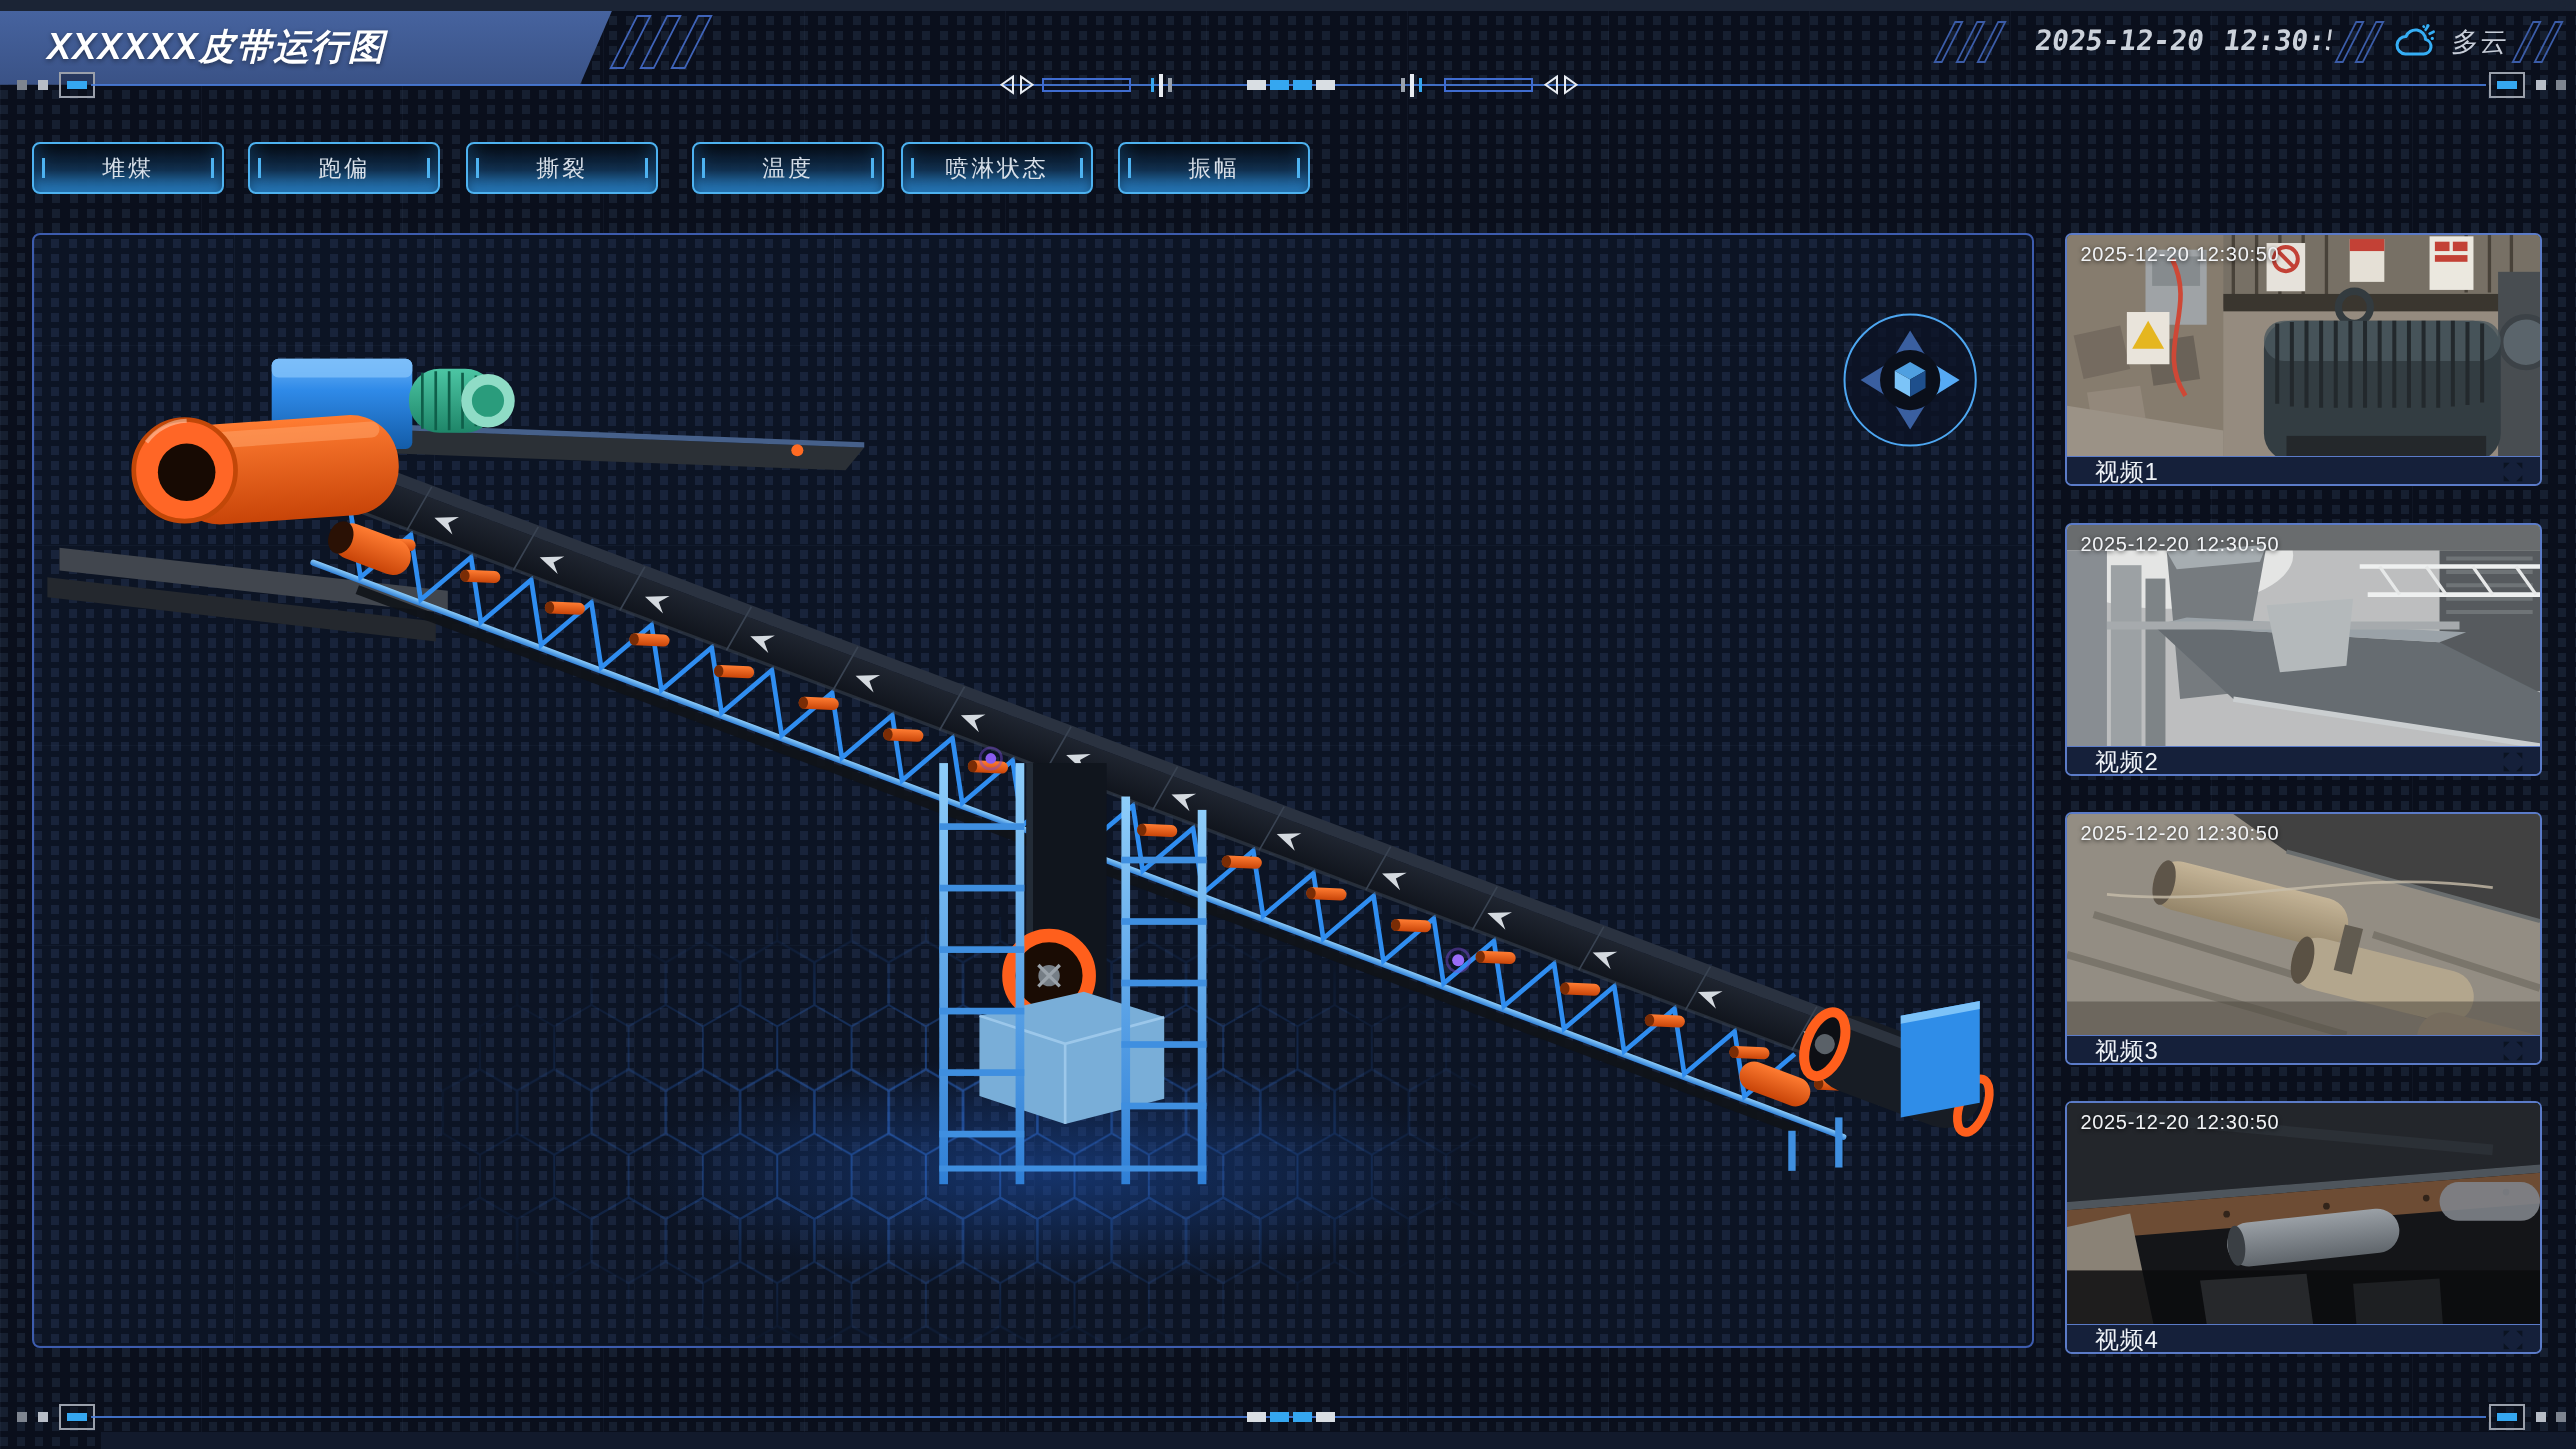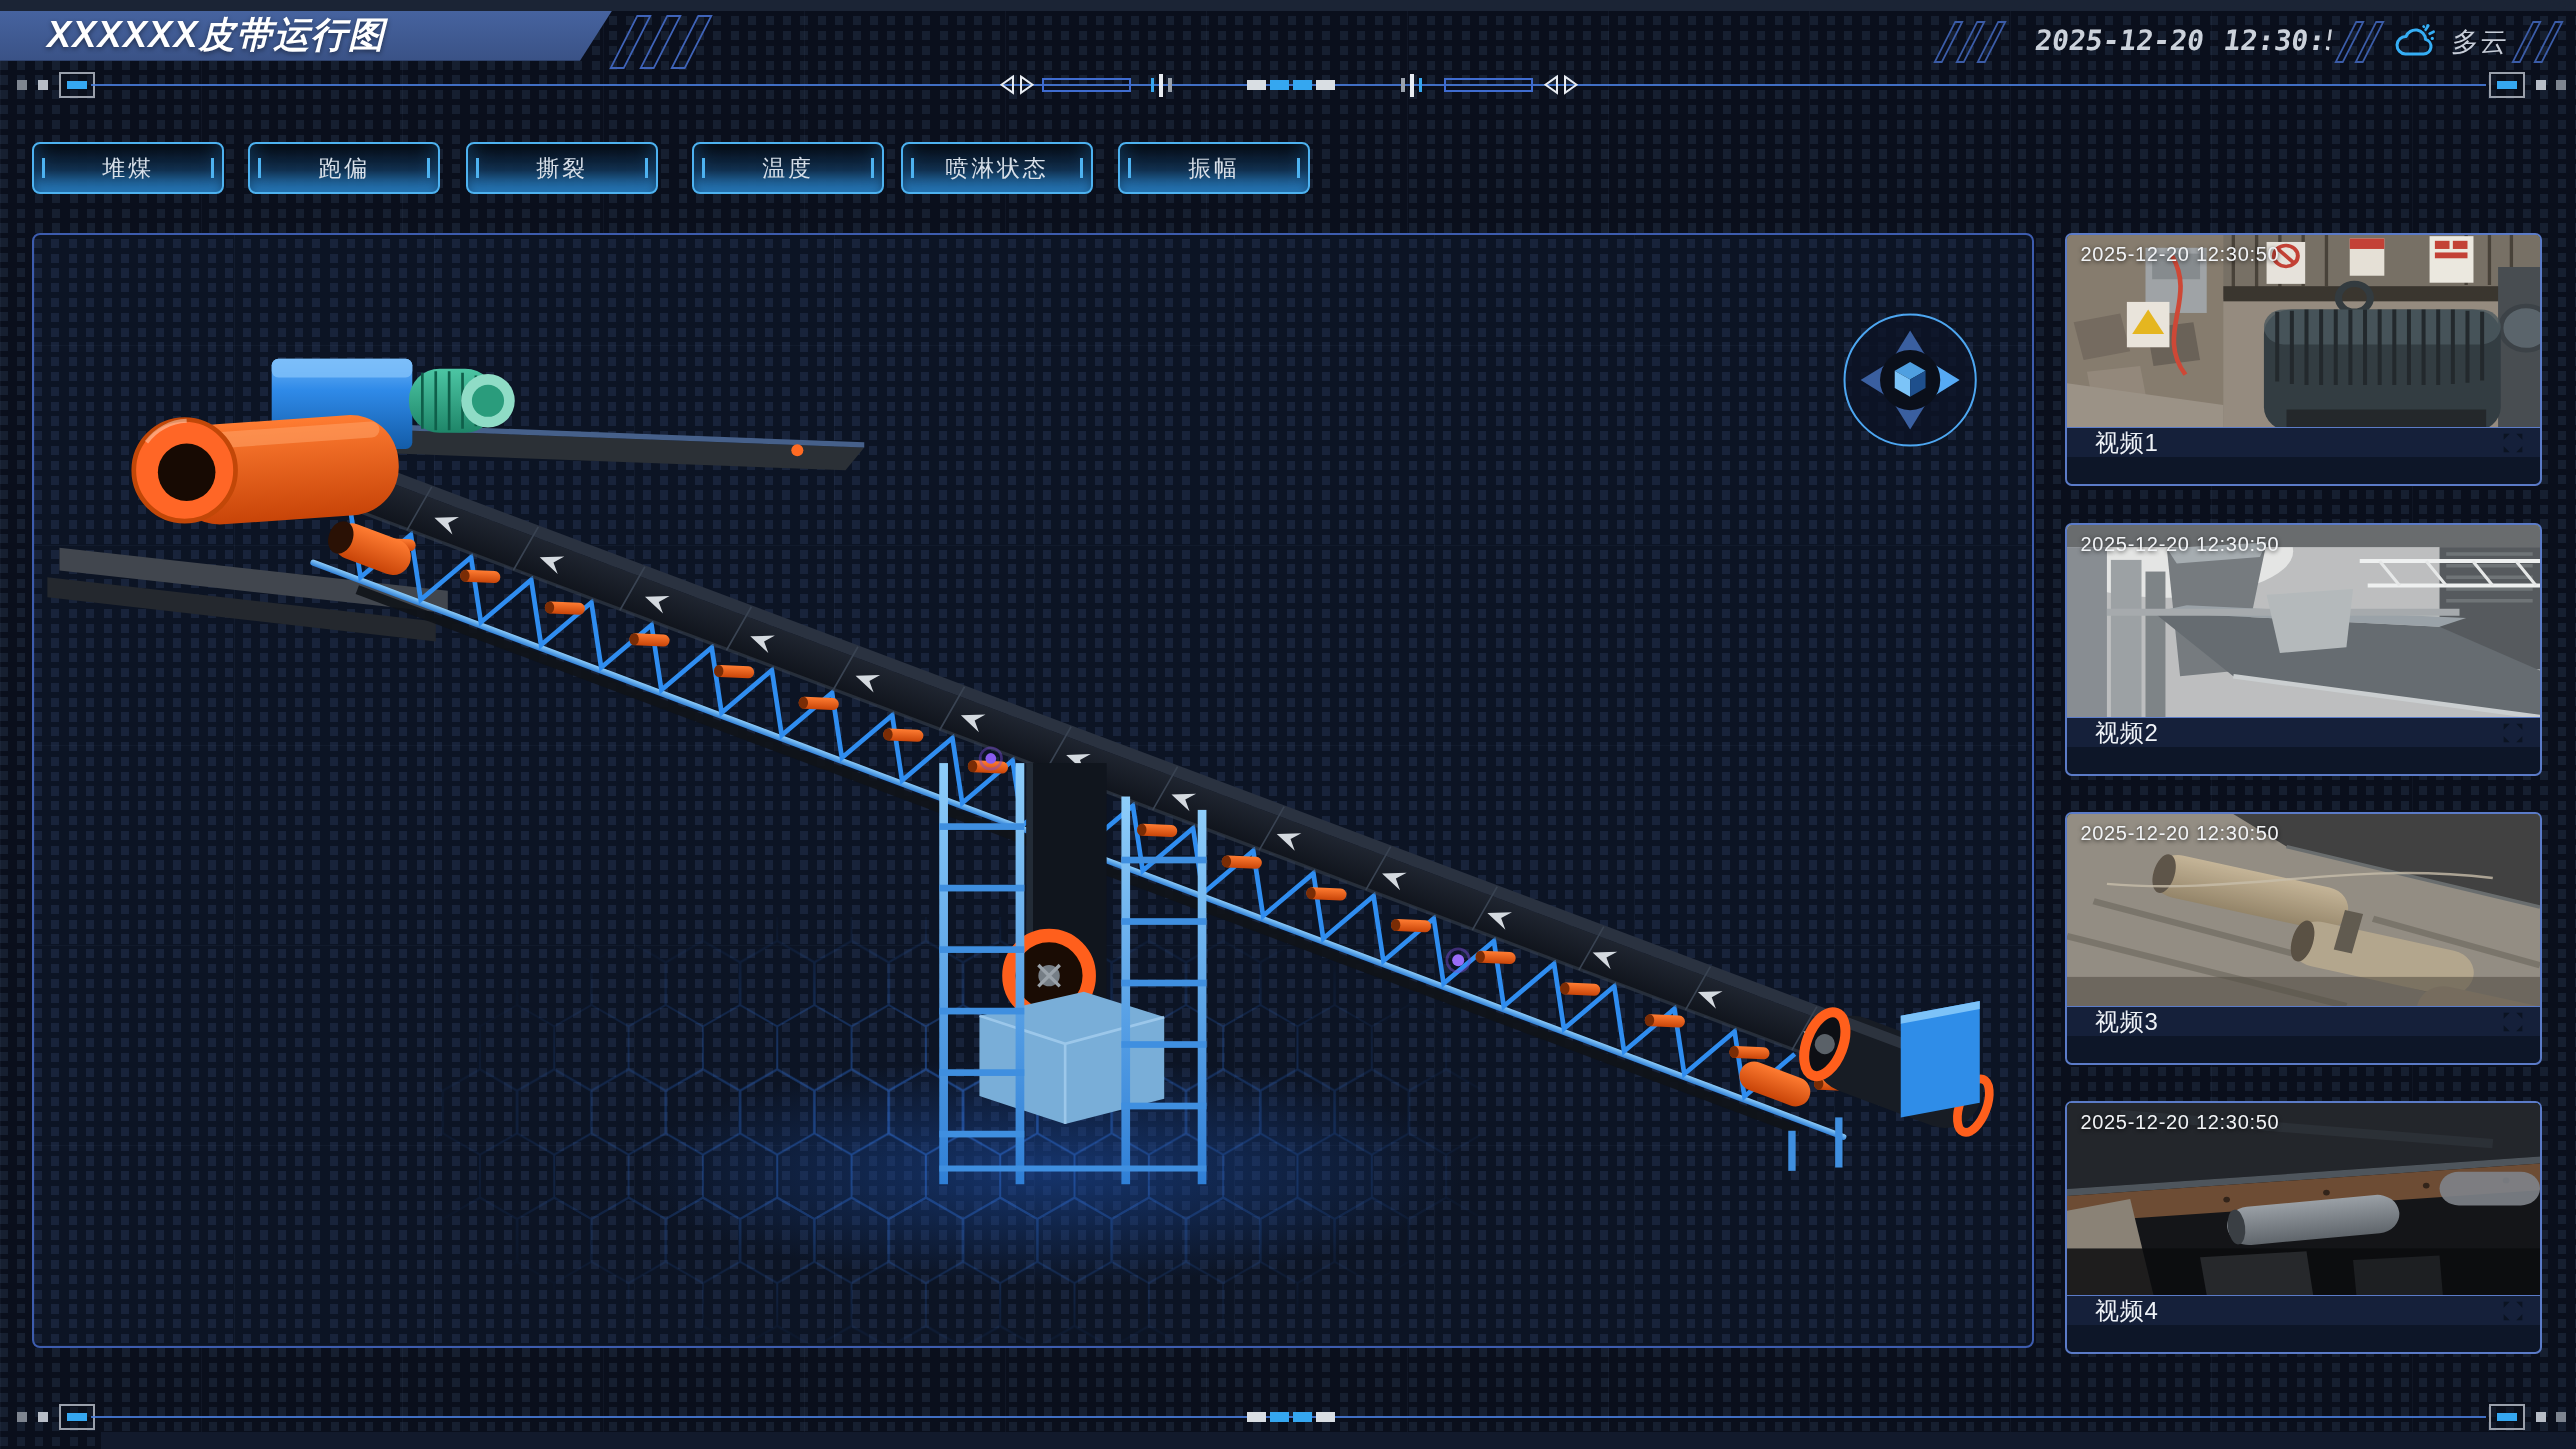--- a/index.html
+++ b/index.html
@@ -8,21 +8,21 @@
   .screen { position:relative; width:2576px; height:1449px;
     background-color:#0a0f1c;
     background-image:
       repeating-linear-gradient(90deg, rgba(130,160,210,0.05) 0 1.3px, transparent 1.3px 201px),
       repeating-linear-gradient(0deg, #0a0f1c 0 2.7px, rgba(10,15,28,0) 2.7px 12px, #0a0f1c 12px 14.8px),
       repeating-linear-gradient(90deg, #161f30 0 8px, #0a0f1c 8px 17.4px);
   }
   
   .topstrip { position:absolute; left:0; top:0; width:2576px; height:10.7px; background:#1b2435; }
   .header { position:absolute; left:0; top:10.7px; width:2576px; height:62px; }
-  .banner { position:absolute; left:0; top:0; width:612px; height:50px;
+  .banner { position:absolute; left:0; top:0; width:612px; height:74px;
     background:linear-gradient(180deg,#46639f 0%, #3a5286 100%);
     clip-path:polygon(0 0, 100% 0, calc(100% - 32px) 100%, 0 100%);
     display:flex; align-items:center; padding-left:47px; }
   .title { font-size:36px; font-weight:bold; font-style:italic; color:#ffffff;
     letter-spacing:1.3px; text-shadow:0 2px 5.4px rgba(0,0,0,.45); white-space:nowrap; }
   .slash-o { position:absolute; width:14.8px; height:54px; top:4px;
     border:2.7px solid #3f63b8; transform:skewX(-27deg); background:transparent; }
   .slash-t { position:absolute; width:8.7px; height:42px; top:10px;
     border:2px solid #3b5ca8; transform:skewX(-27deg); background:transparent; }
   .datetime { position:absolute; left:2035px; top:13.4px; width:295px; height:38px;
@@ -65,21 +65,21 @@
     background-color:#0c1424;
     background-image:
       repeating-linear-gradient(90deg, rgba(120,150,200,0.06) 0 1.3px, transparent 1.3px 200px),
       repeating-linear-gradient(0deg, rgba(120,150,200,0.05) 0 1.3px, transparent 1.3px 200px),
       repeating-linear-gradient(0deg, #0c1424 0 2.7px, rgba(12,20,36,0) 2.7px 12px, #0c1424 12px 14.8px),
       repeating-linear-gradient(90deg, #18233a 0 8px, #0c1424 8px 17.4px); }
   .scene { position:absolute; left:0; top:0; width:100%; height:100%; }
   
   .vcard { position:absolute; left:2065px; width:477px; height:253px;
     border:2px solid #5b7bc8; border-radius:6.7px; overflow:hidden; background:#0d1628; cursor:pointer; }
-  .vimg { position:relative; width:100%; height:192px; overflow:hidden; background:#4d7c0f; }
+  .vimg { position:relative; width:100%; height:221px; overflow:hidden; background:#4d7c0f; }
   .vimg svg { position:absolute; left:0; top:0; width:100%; height:100%; }
   .vts { position:absolute; left:13.4px; top:8px; font-size:20px; color:#f2f4f7;
     text-shadow:0 1.3px 4px rgba(0,0,0,.75); letter-spacing:0.7px; }
   .vbar { position:relative; width:100%; height:30px; background:#15203a;
     border-top:1.3px solid #5b7bc8; display:flex; align-items:center; }
   .vlabel { margin-left:28px; font-size:24px; color:#eef2f7; letter-spacing:0.7px; }
   .vexpand { position:absolute; right:14.8px; top:3.4px; width:24px; height:24px; }
   
   .footer-band { position:absolute; left:101px; top:1432px; width:2475px; height:17.4px; background:#121a2c; }
 </style>

